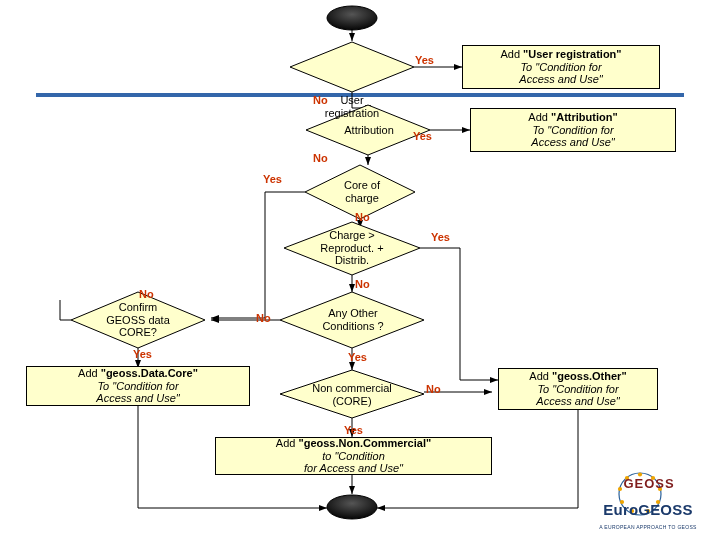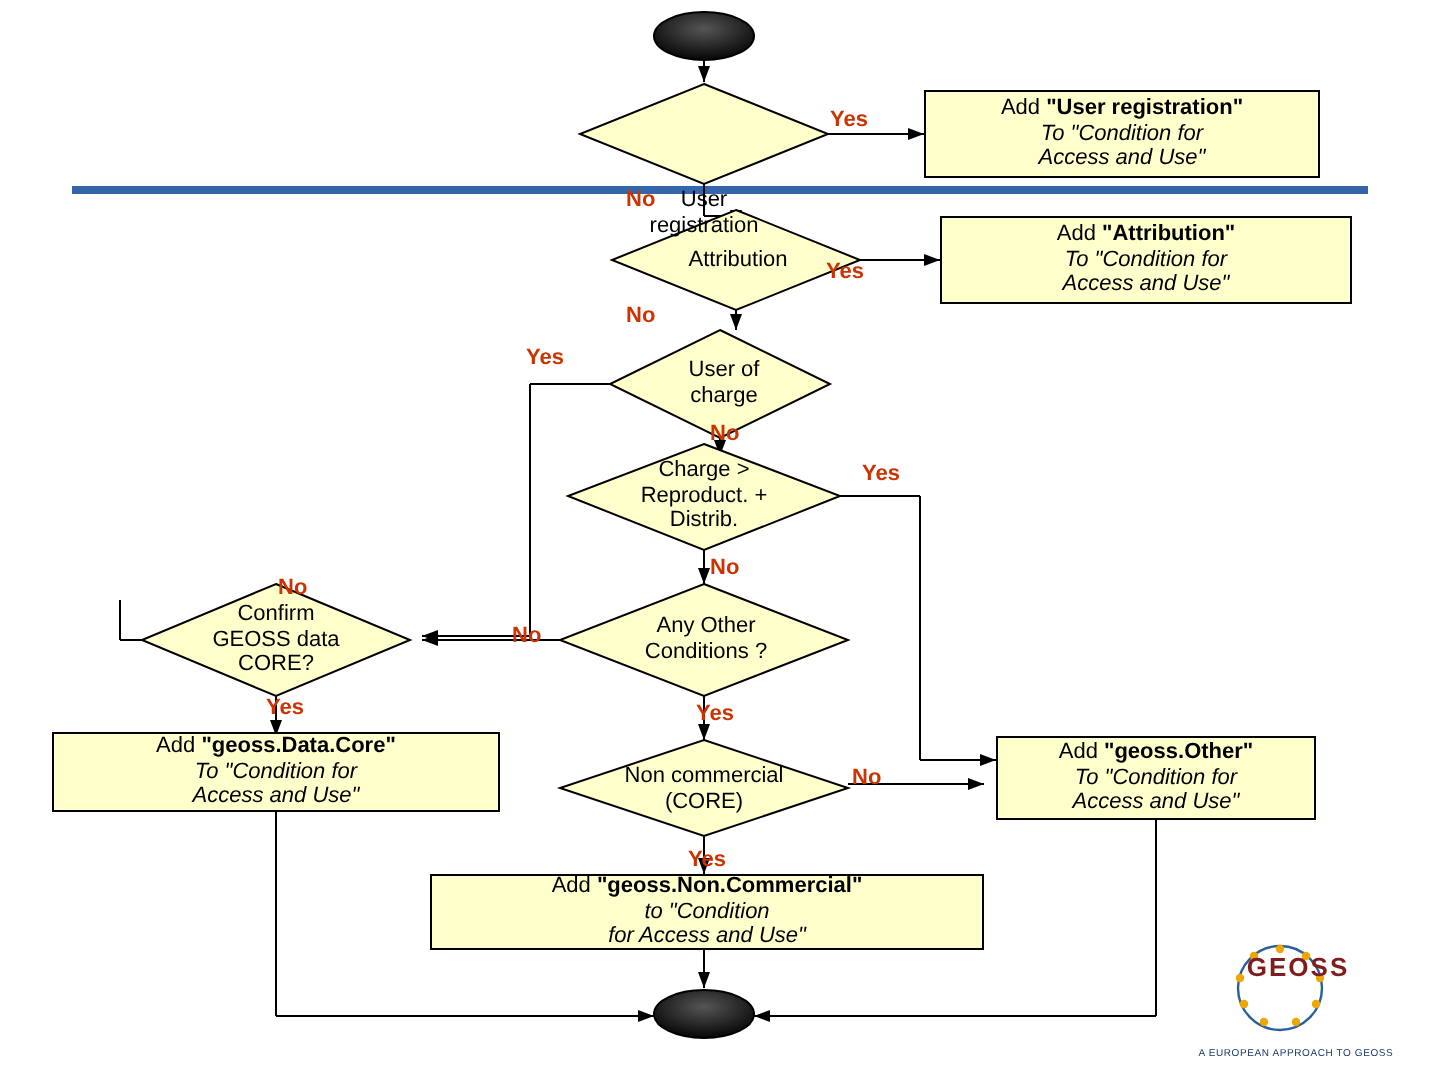--- a/index.html
+++ b/index.html
@@ -200,21 +200,21 @@
     <div>
       <div>User</div>
       <div>registration</div>
     </div>
   </div>
 
   <div class="node decision-text" style="left:324px; top:120px; width:90px; height:20px;">Attribution</div>
 
   <div class="node decision-text" style="left:322px; top:174px; width:80px; height:36px;">
     <div>
-      <div>User of</div>
+      <div>Core of</div>
       <div>charge</div>
     </div>
   </div>
 
   <div class="node decision-text" style="left:304px; top:224px; width:96px; height:48px;">
     <div>
       <div>Charge &gt;</div>
       <div>Reproduct. +</div>
       <div>Distrib.</div>
     </div>
@@ -292,16 +292,17 @@
   <div class="edge-label" style="left:355px; top:278px;">No</div>
   <div class="edge-label" style="left:139px; top:288px;">No</div>
   <div class="edge-label" style="left:133px; top:348px;">Yes</div>
   <div class="edge-label" style="left:256px; top:312px;">No</div>
   <div class="edge-label" style="left:348px; top:351px;">Yes</div>
   <div class="edge-label" style="left:426px; top:383px;">No</div>
   <div class="edge-label" style="left:344px; top:424px;">Yes</div>
 
   <div class="logo">
     <div class="logo-word">GEOSS</div>
+    <div class="logo-text">EuroGEOSS</div>
     <div class="logo-sub">A EUROPEAN APPROACH TO GEOSS</div>
   </div>
 
 </div>
 
 </body></html>

